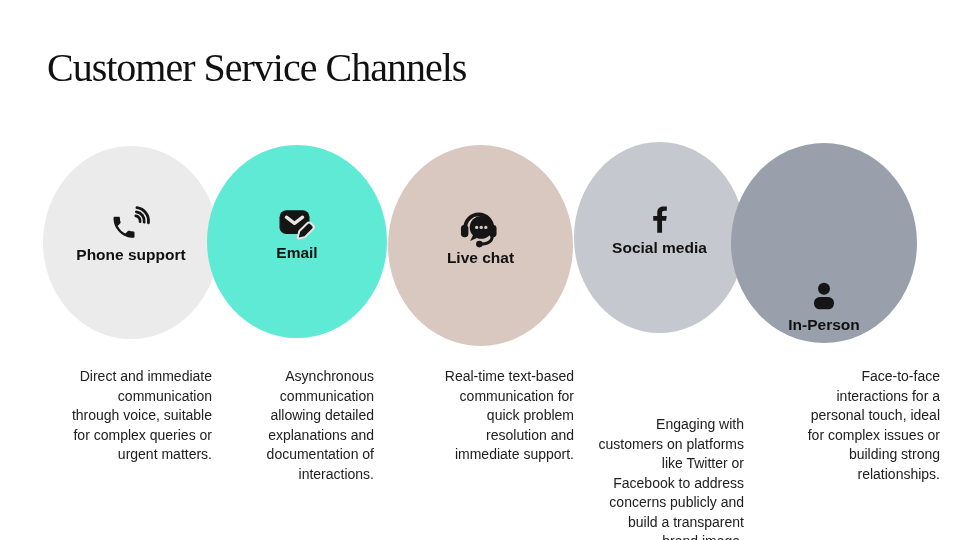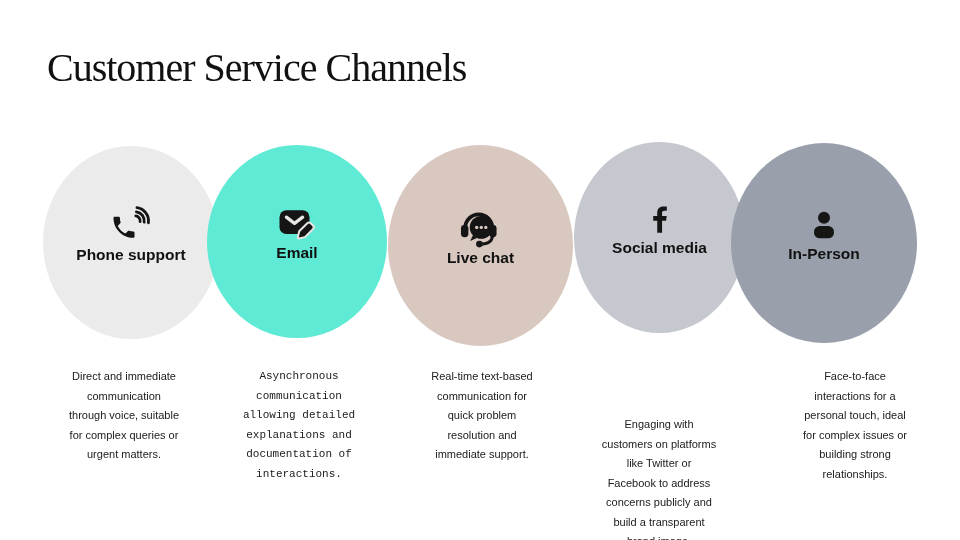--- a/index.html
+++ b/index.html
@@ -36,41 +36,41 @@
     display: flex;
     flex-direction: column;
     align-items: center;
     gap: 0;
     transform: translateY(-9px);
   }
   .c0 { left: 43px;  top: 146px; width: 176px; height: 193px; z-index: 1; }
   .c1 { left: 207px; top: 145px; width: 180px; height: 193px; z-index: 2; }
   .c2 { left: 388px; top: 145px; width: 185px; height: 201px; z-index: 3; }
   .c3 { left: 574px; top: 142px; width: 171px; height: 191px; z-index: 4; }
-  .c4 { left: 731px; top: 143px; width: 186px; height: 200px; z-index: 5; }
+  .c4 { left: 731px; top: 143px; width: 186px; height: 200px; z-index: 5; justify-content: flex-end; }
   .icon { display: block; color: var(--icon, #151515); line-height: 0; }
   .icon svg { display: block; }
   .label {
     font-size: 15.5px;
     font-weight: 700;
     color: var(--label, #111);
     white-space: nowrap;
   }
   .desc {
     position: absolute;
     top: 367px;
-    font-size: 11px;
+    font-size: 14px;
     line-height: 19.5px;
     color: var(--description, #202020);
-    text-align: center;
+    text-align: right;
     white-space: pre-line;
   }
   .d0 { left: 36px;  width: 176px; }
-  .d1 { left: 224px; width: 150px; font-family: Liberation Mono, monospace; }
-  .d2 { left: 402px; width: 160px; }
+  .d1 { left: 224px; width: 150px; }
+  .d2 { left: 414px; width: 160px; }
   .d3 { left: 574px; width: 170px; margin-top: 48px; }
   .d4 { left: 770px; width: 170px; }
 </style>
 </head>
 <body>
 
 <div class="slide" style="--background: #ffffff; --title: #111111; --label: #111111; --description: #202020; --icon: #151515;">
 
   <h1 class="title">Customer Service Channels</h1>
 

